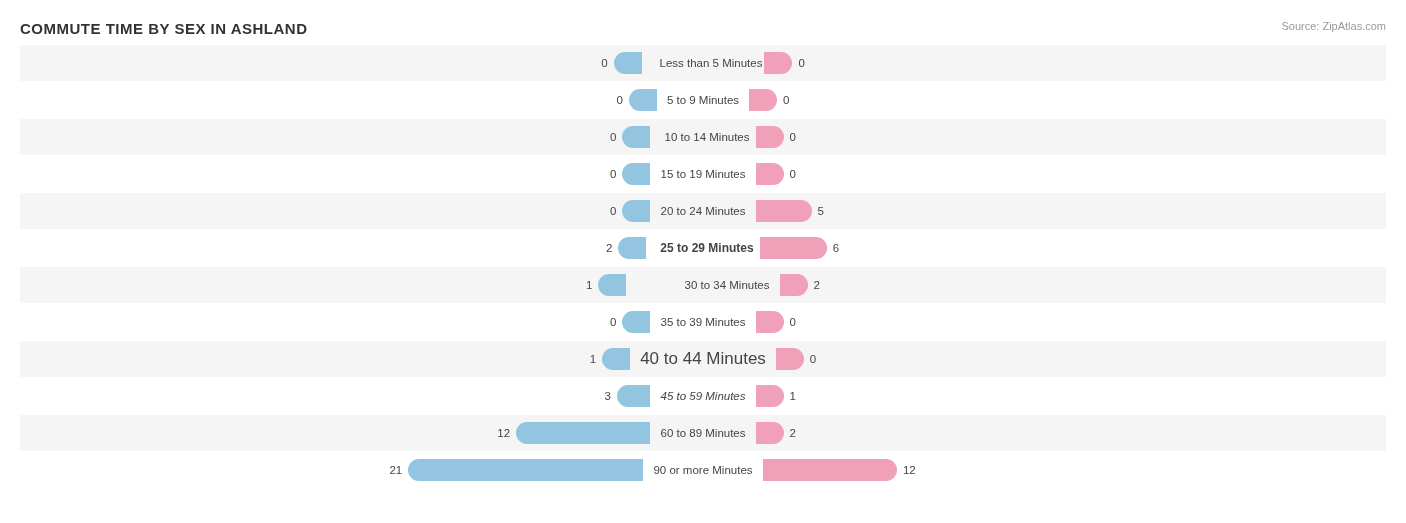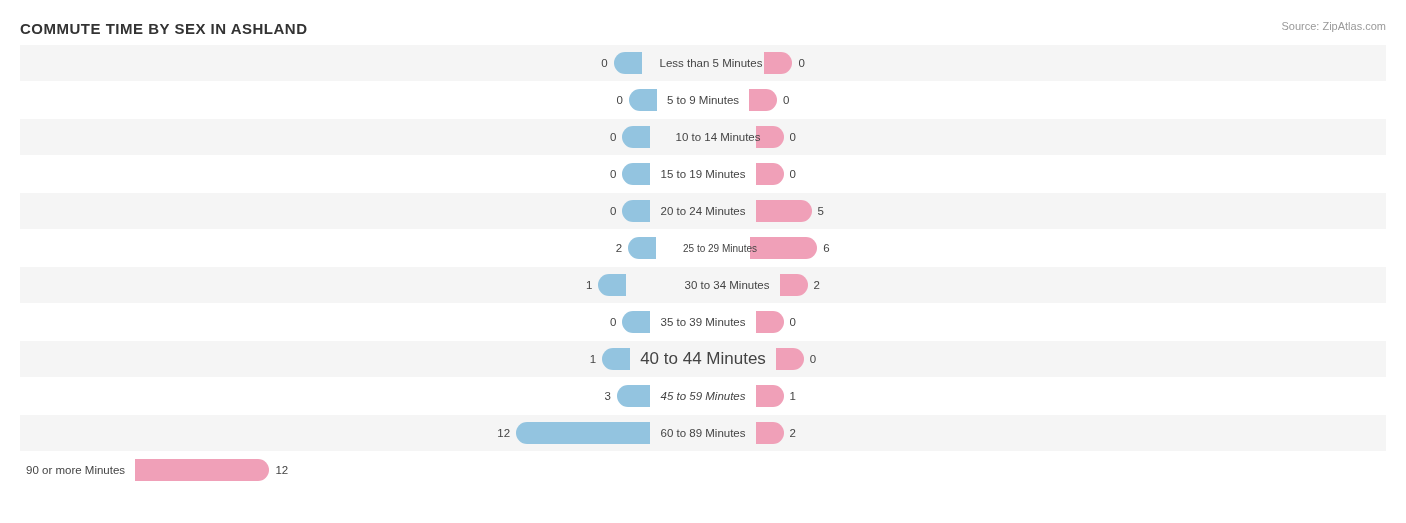--- a/index.html
+++ b/index.html
@@ -163,21 +163,21 @@
     <div class="right-side">
       <div class="bar-female" style="width:28px;"></div>
       <span class="val-right">0</span>
     </div>
   </div>
       <div class="row">
     <div class="left-side">
       <span class="val-left">0</span>
       <div class="bar-male" style="width:28px;"></div>
     </div>
-    <div class="label-center" style="position:relative;left:15px;transform:none;white-space:nowrap;font-size:11.5px;color:#444;padding:0 6px;z-index:10;text-align:right;">10 to 14 Minutes</div>
+    <div class="label-center" style="position:relative;left:4px;transform:none;white-space:nowrap;font-size:11.5px;color:#444;padding:0 6px;z-index:10;text-align:right;">10 to 14 Minutes</div>
     <div class="right-side">
       <div class="bar-female" style="width:28px;"></div>
       <span class="val-right">0</span>
     </div>
   </div>
       <div class="row">
     <div class="left-side">
       <span class="val-left">0</span>
       <div class="bar-male" style="width:28px;"></div>
     </div>
@@ -196,21 +196,21 @@
     <div class="right-side">
       <div class="bar-female" style="width:56px;"></div>
       <span class="val-right">5</span>
     </div>
   </div>
       <div class="row">
     <div class="left-side">
       <span class="val-left">2</span>
       <div class="bar-male" style="width:28px;"></div>
     </div>
-    <div class="label-center" style="position:relative;left:17px;transform:none;white-space:nowrap;font-size:10px;color:#444;padding:0 6px;z-index:10;">25 to 29 Minutes</div>
+    <div class="label-center" style="position:relative;left:4px;transform:none;white-space:nowrap;font-size:12px;color:#444;padding:0 6px;z-index:10;font-weight:bold;">25 to 29 Minutes</div>
     <div class="right-side">
       <div class="bar-female" style="width:67.19999999999999px;"></div>
       <span class="val-right">6</span>
     </div>
   </div>
       <div class="row">
     <div class="left-side">
       <span class="val-left">1</span>
       <div class="bar-male" style="width:28px;"></div>
     </div>
@@ -258,20 +258,24 @@
       <span class="val-left">12</span>
       <div class="bar-male" style="width:134.39999999999998px;"></div>
     </div>
     <div class="label-center" style="position:relative;left:0;transform:none;white-space:nowrap;font-size:11.5px;color:#444;padding:0 6px;z-index:10;">60 to 89 Minutes</div>
     <div class="right-side">
       <div class="bar-female" style="width:28px;"></div>
       <span class="val-right">2</span>
     </div>
   </div>
       <div class="row">
+    <div class="left-side">
+      <span class="val-left">21</span>
+      <div class="bar-male" style="width:235.2px;"></div>
+    </div>
     <div class="label-center" style="position:relative;left:0;transform:none;white-space:nowrap;font-size:11.5px;color:#444;padding:0 6px;z-index:10;">90 or more Minutes</div>
     <div class="right-side">
       <div class="bar-female" style="width:134.39999999999998px;"></div>
       <span class="val-right">12</span>
     </div>
   </div>
     </div>
   <div class="axis-labels">
     <span>25</span>
     <span>25</span>

